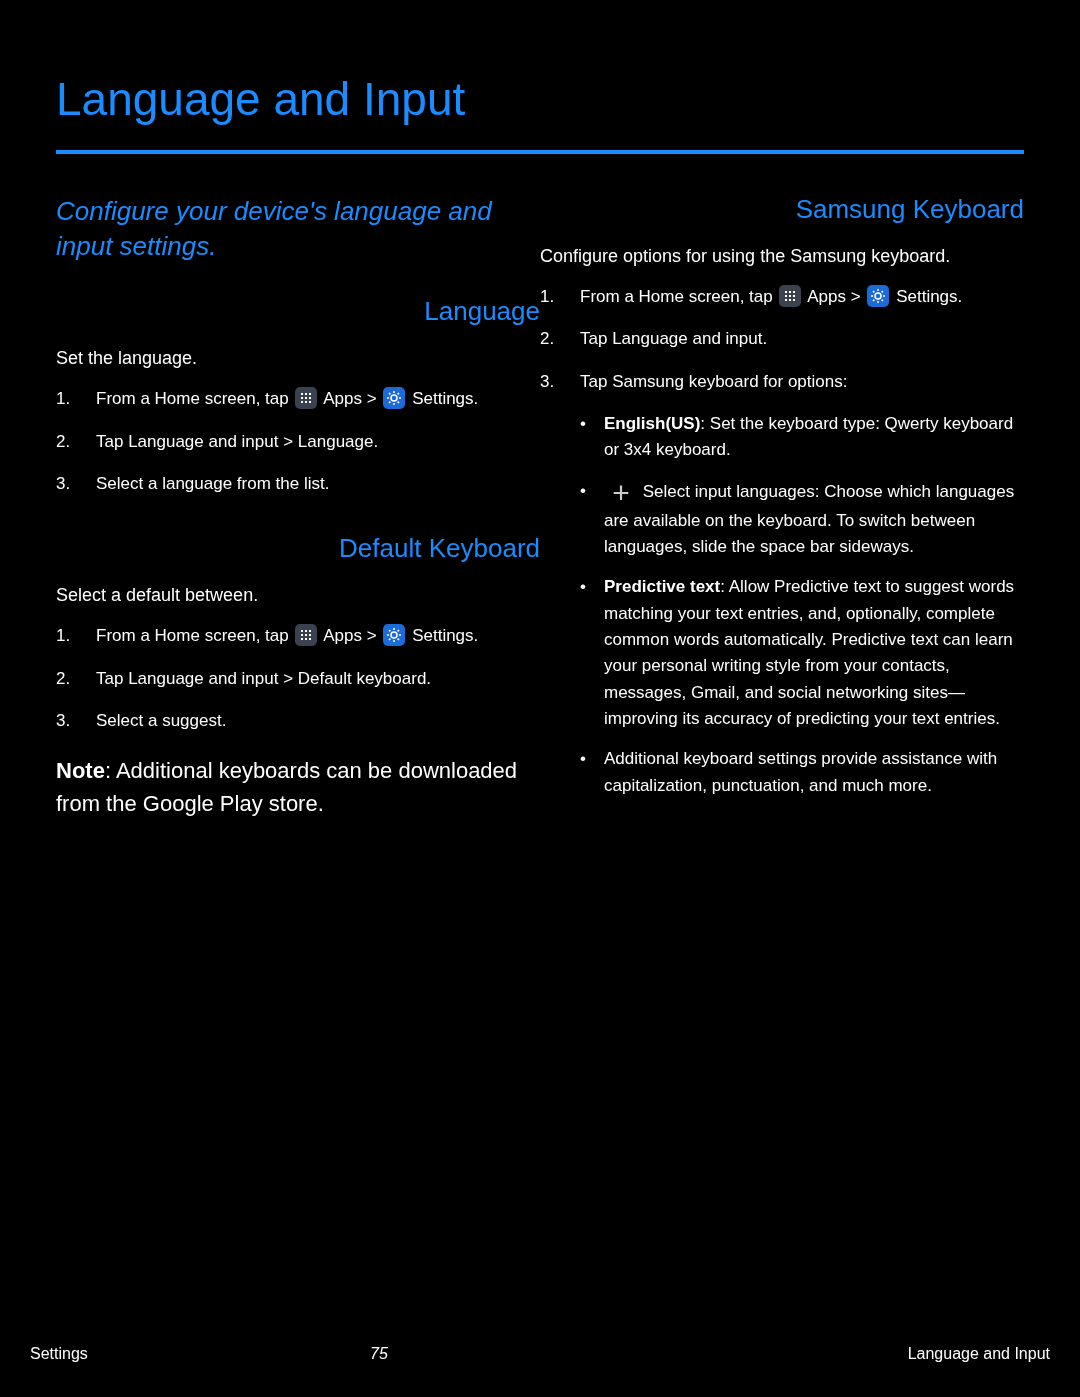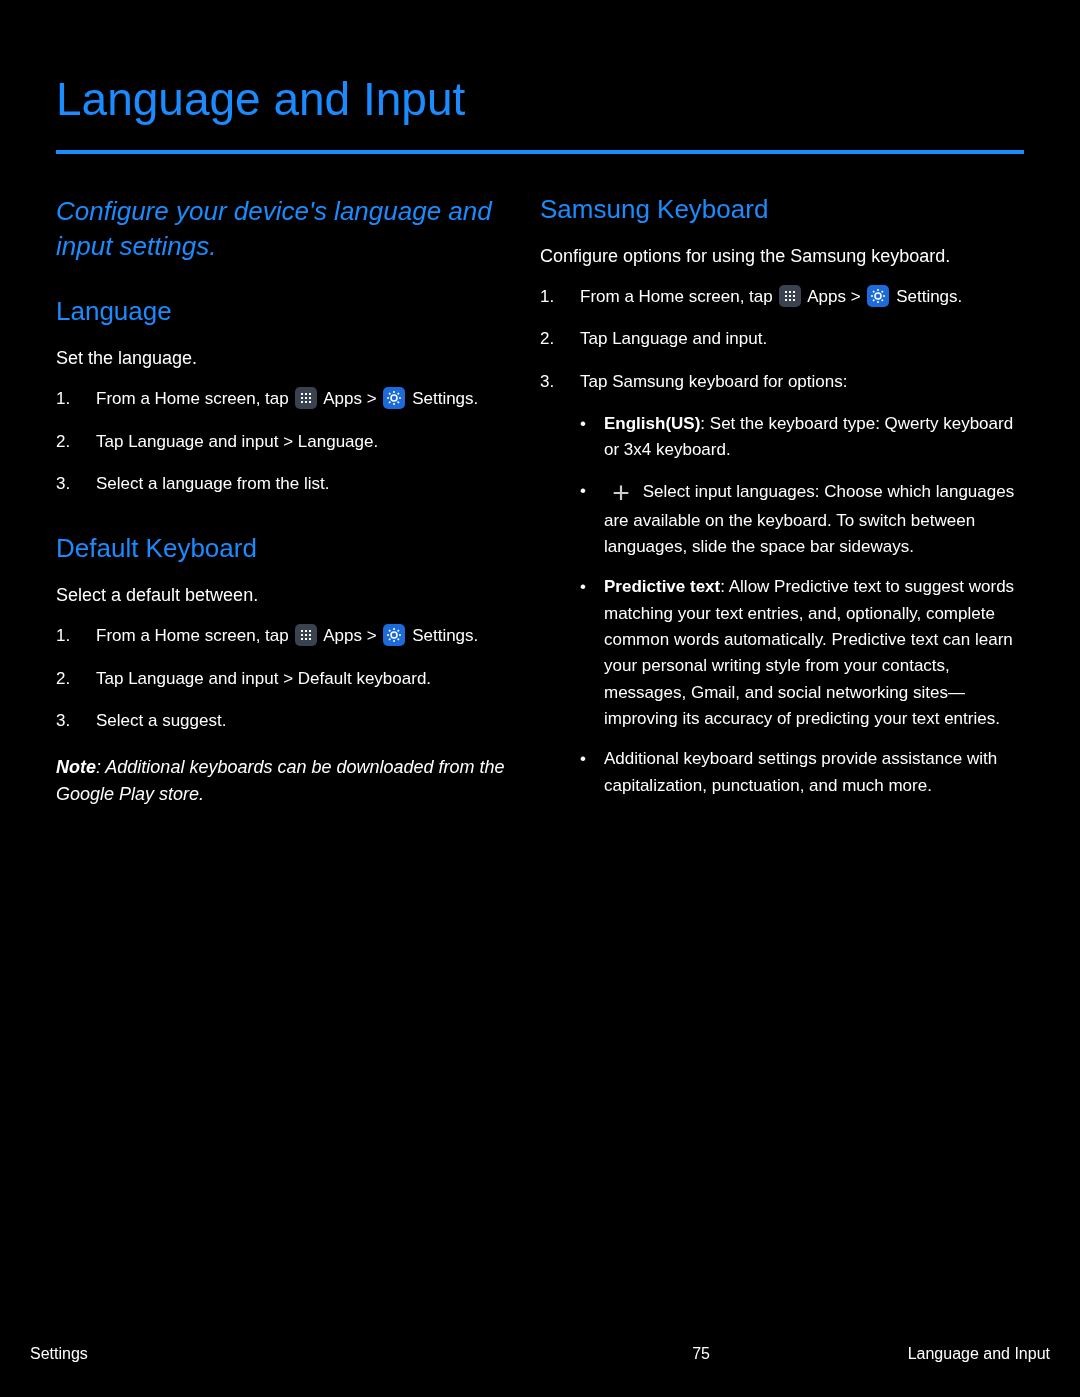--- a/index.html
+++ b/index.html
@@ -34,20 +34,21 @@
   font-style: italic;
   font-size: 26px;
   line-height: 1.35;
   margin-bottom: 32px;
 }
 .section-heading {
   color: #1a8cff;
   font-size: 26px;
   font-weight: 400;
   margin-bottom: 18px;
+  text-align: right;
 }
 .body-text {
   font-size: 18px;
   line-height: 1.5;
   margin-bottom: 14px;
 }
 .step {
   position: relative;
   padding-left: 40px;
   font-size: 17px;
@@ -113,39 +114,38 @@
   margin-bottom: 14px;
 }
 .bullet::before {
   content: "•";
   position: absolute;
   left: 40px;
   top: 0;
   font-size: 17px;
 }
 .note {
-  font-size: 18px;
+  font-size: 22px;
   line-height: 1.5;
   margin-top: 20px;
-  font-style: italic;
 }
 .note .bold {
   font-weight: bold;
 }
 .footer {
   position: absolute;
   bottom: 34px;
   left: 30px;
   right: 30px;
   display: flex;
   justify-content: space-between;
   font-size: 16px;
   color: #fff;
 }
-.footer .center { text-align: right; flex: 1; }
+.footer .center { text-align: left; flex: 1; font-style: italic; }
 .footer .left { flex: 1; text-align: left; }
 .footer .right { flex: 1; text-align: right; }
 </style>
 </head>
 <body>
 
 <div class="page">
   <h1 class="page-title">Language and Input</h1>
 
   <div class="columns">

